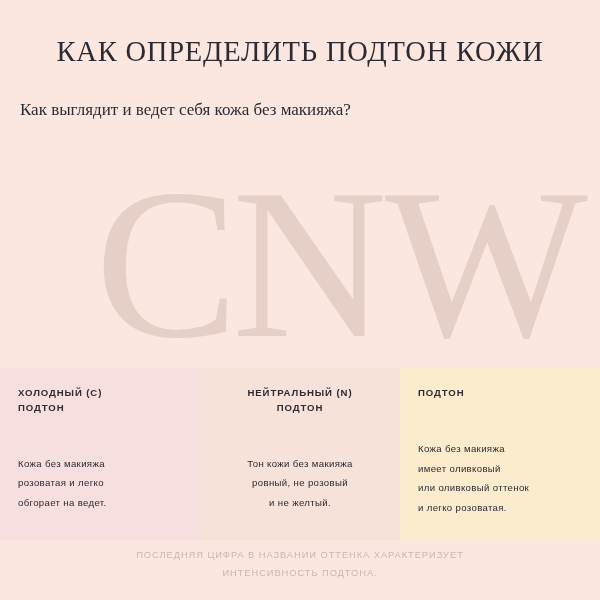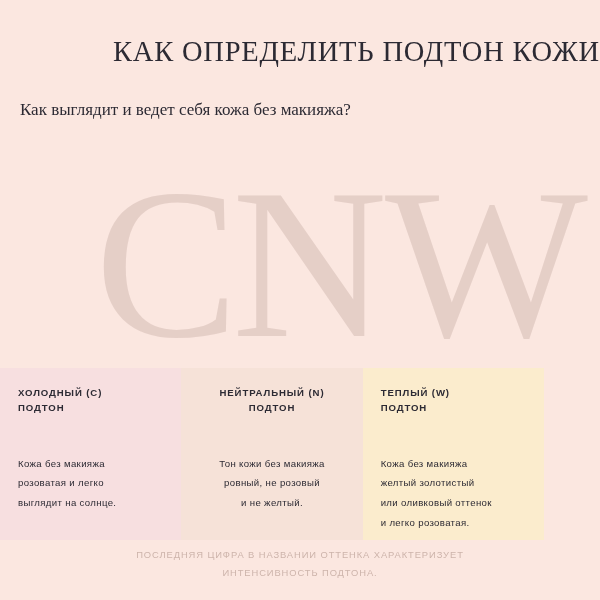--- a/index.html
+++ b/index.html
@@ -19,21 +19,21 @@
     height: 600px;
     background: #fbe7e0;
     overflow: hidden;
   }
   
   .title {
     position: absolute;
     top: 36px;
     left: 0;
     width: 600px;
-    text-align: right;
+    text-align: center;
     font-family: "Liberation Serif", serif;
     font-size: 28.5px;
     letter-spacing: 0.8px;
     color: #2c2a33;
     font-weight: 400;
     white-space: nowrap;
   }
   .subtitle {
     position: absolute;
     top: 100px;
@@ -77,21 +77,21 @@
   .wm-w {
     font-size: 215px;
     top: 6px;
     left: 385px;
   }
   
   .columns {
     position: absolute;
     left: 0;
     top: 368px;
-    width: 544px;
+    width: 600px;
     height: 172px;
     display: flex;
   }
   .col {
     flex: 1 1 0;
     position: relative;
     padding: 18px 18px 0 18px;
     box-sizing: border-box;
   }
   .col-cool   { background: #f7dfe0; }
@@ -144,44 +144,43 @@
   <div class="columns">
 
     <div class="col col-cool">
       <div class="col-head">
         <div>ХОЛОДНЫЙ (C)</div>
         <div>ПОДТОН</div>
       </div>
       <div class="col-body">
         <div>Кожа без макияжа</div>
         <div>розоватая и легко</div>
-        <div>выглядит на солнце.</div>
+        <div>обгорает на ведет.</div>
       </div>
     </div>
 
     <div class="col col-neutral">
       <div class="col-head">
         <div>НЕЙТРАЛЬНЫЙ (N)</div>
         <div>ПОДТОН</div>
       </div>
       <div class="col-body">
         <div>Тон кожи без макияжа</div>
         <div>ровный, не розовый</div>
         <div>и не желтый.</div>
       </div>
     </div>
 
     <div class="col col-warm">
       <div class="col-head">
-        <div>ТЕПЛЫЙ (W)</div>
         <div>ПОДТОН</div>
       </div>
       <div class="col-body">
         <div>Кожа без макияжа</div>
-        <div>желтый золотистый</div>
+        <div>имеет оливковый</div>
         <div>или оливковый оттенок</div>
         <div>и легко розоватая.</div>
       </div>
     </div>
 
   </div>
 
   <div class="footer">
     <div>ПОСЛЕДНЯЯ ЦИФРА В НАЗВАНИИ ОТТЕНКА ХАРАКТЕРИЗУЕТ</div>
     <div>ИНТЕНСИВНОСТЬ ПОДТОНА.</div>

